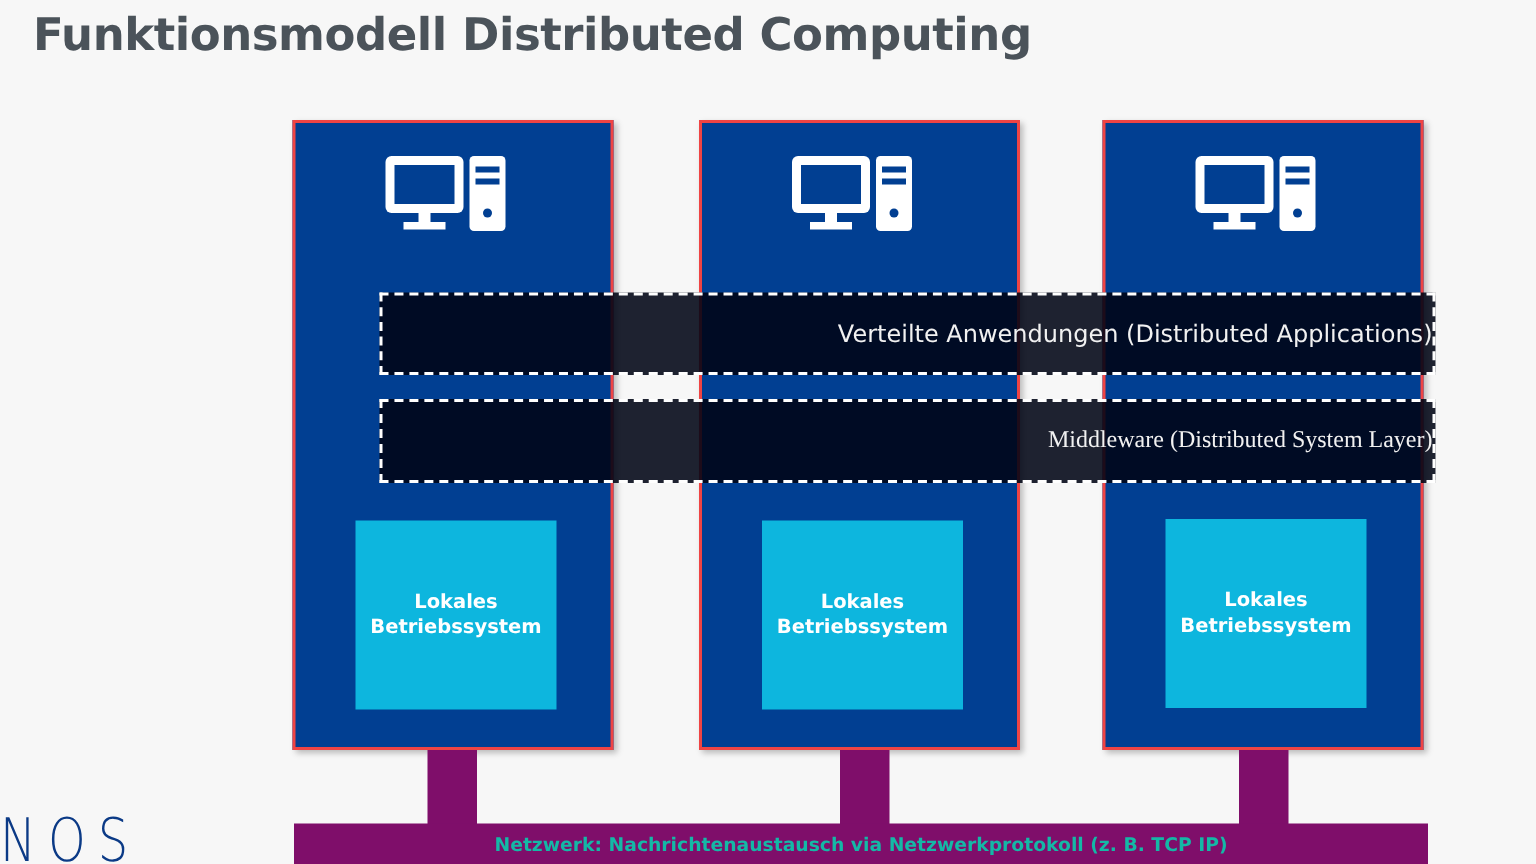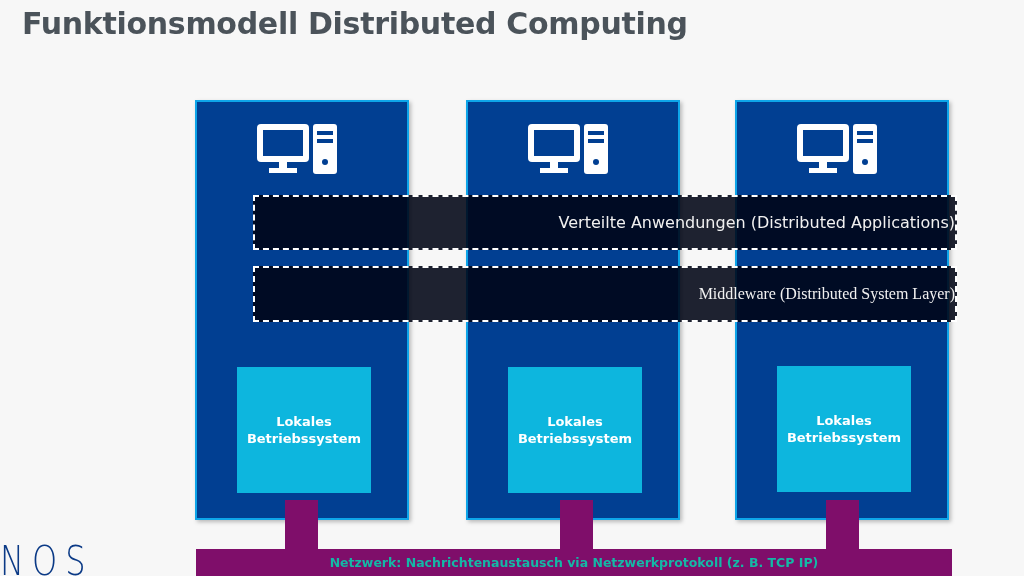--- a/index.html
+++ b/index.html
@@ -9,23 +9,22 @@
     font-family: "DejaVu Sans", sans-serif;
   }
   .title {
     position: absolute; left: 22px; top: 6px;
     font-family: "DejaVu Sans", sans-serif;
     font-weight: bold; font-size: 30px; color: #4b535a;
     letter-spacing: -0.3px;
   }
   .node {
     position: absolute; top: 80px; width: 210px; height: 416px;
-    background: #013f92; border: 2px solid #0ea5e9;
+    background: #013f92; border: 2px solid #ef4444;
     box-shadow: 2px 2px 4px rgba(0,0,0,0.25);
-    margin-top: 20px;
   }
   .node .pc-icon { position: absolute; left: 58px; top: 20px; width: 84px; height: 56px; }
   .os-box {
     position: absolute; left: 40px; top: 265px; width: 134px; height: 126px;
     background: #0db6de; color: #fff; display: flex; align-items: center; justify-content: center;
     text-align: center; font-weight: bold; font-size: 13px; line-height: 17px;
   }
   .link {
     position: absolute; top: 500px; width: 33px; height: 50px; background: #7f0e6a;
   }

